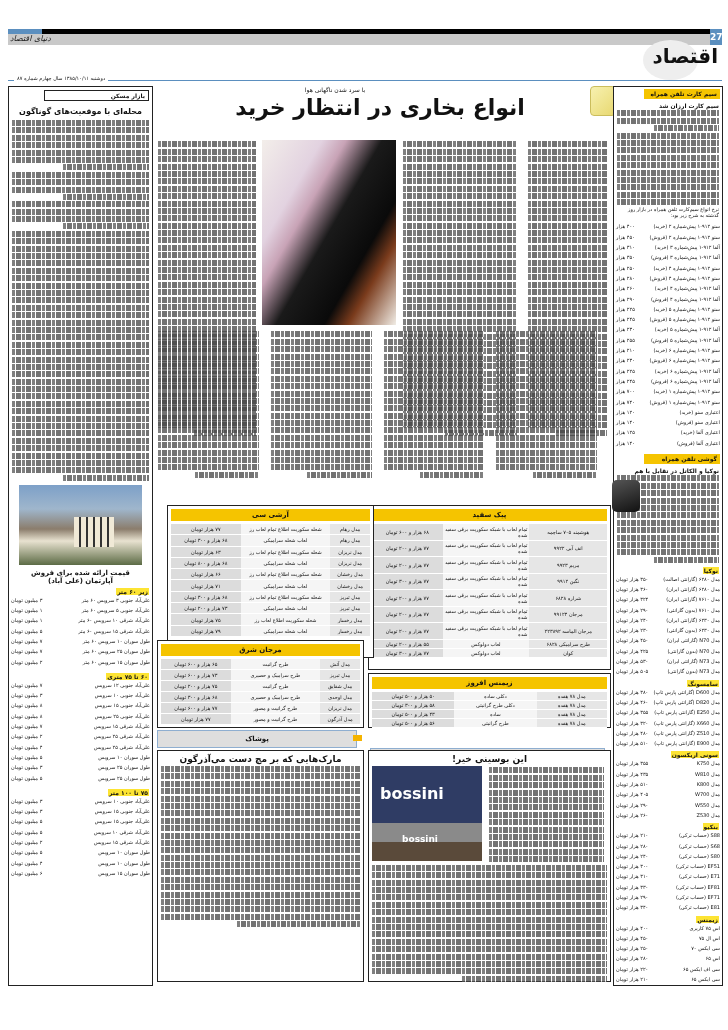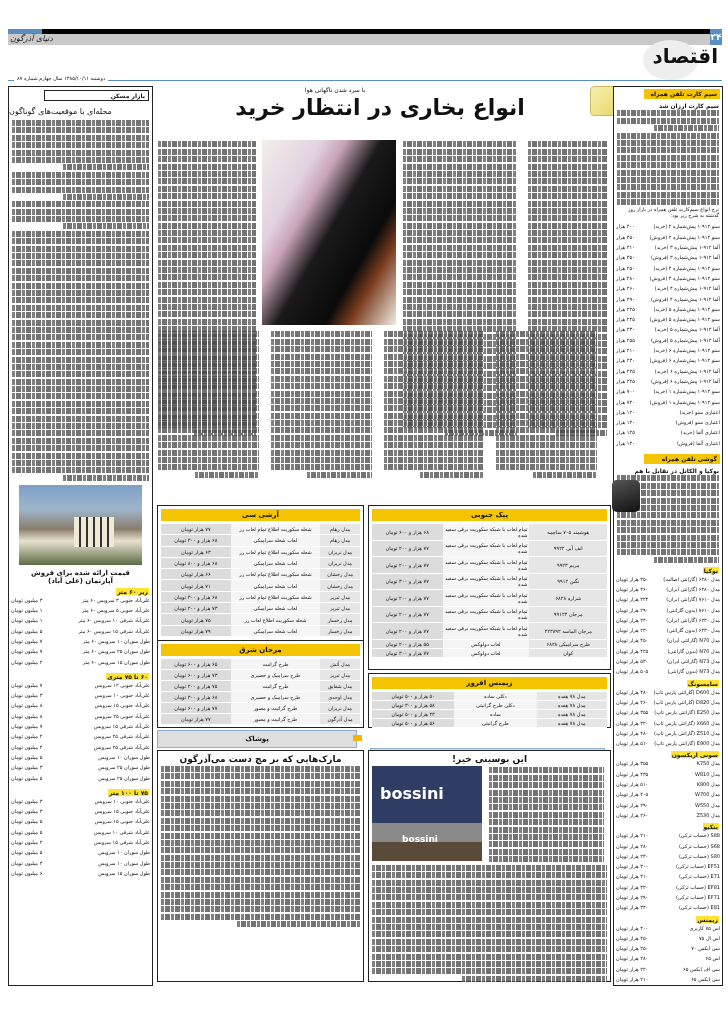--- a/index.html
+++ b/index.html
@@ -28,21 +28,21 @@
   
   .rc { left: 613px; top: 86px; width: 110px; height: 900px; }
   .rc-head { background: #f5c400; margin: 2px 2px 0 30px; height: 10px; font-size: 6px; font-weight: bold; padding-right: 3px; line-height: 10px; }
   .simcard { left: 590px; top: 86px; width: 26px; height: 30px; background: linear-gradient(135deg,#f7f1b0,#e8d870); border-radius: 4px; border: 1px solid #cbbd5c; }
   .price-row { display: flex; justify-content: space-between; padding: 0 2px; height: 10.3px; line-height: 10.3px; font-size: 5px; white-space: nowrap; }
   .phone-img { left: 612px; top: 480px; width: 28px; height: 32px; background: linear-gradient(160deg,#555,#111); border-radius: 5px; }
 
   
   .lc { left: 8px; top: 86px; width: 145px; height: 900px; }
   .lc-tab { position: absolute; left: 35px; top: 3px; width: 105px; height: 11px; border: 1px solid #222; background: #fff; font-size: 6px; font-weight: bold; padding-right: 3px; line-height: 10px; }
-  .lc-title { font-size: 8px; font-weight: normal; text-align: left; margin-top: 20px; }
+  .lc-title { font-size: 8px; font-weight: bold; text-align: center; margin-top: 20px; }
   .building { margin: 4px 10px; height: 80px; background: linear-gradient(180deg,#7da0c8 0%,#9fb6cc 30%,#8b7d6c 55%,#e8e2d0 70%,#5c6b45 100%); position: relative; }
   .building::after { content: ""; position: absolute; left: 45%; top: 40%; width: 40px; height: 30px; background: repeating-linear-gradient(90deg,#f0e9d6 0 5px,#333 5px 7px); }
   .lc-sub { font-size: 7px; font-weight: bold; text-align: center; margin: 3px 14px; }
 
   
   .kicker { left: 250px; top: 86px; width: 170px; text-align: center; font-size: 6px; }
   .headline { left: 160px; top: 95px; width: 440px; text-align: center; font-size: 22px; font-weight: bold; }
   .heater-photo { left: 262px; top: 140px; width: 134px; height: 185px; background: linear-gradient(120deg,#f3eeea 0%,#e2d2e0 25%,#c8a3b6 35%,#1a1a1a 50%,#0a0a0a 70%,#7a3b1c 80%,#f1ede6 100%); }
 
   
@@ -62,22 +62,22 @@
   .swatch-img span { position: absolute; left: 4px; top: 3px; font-size: 11px; font-weight: bold; color: #fff; font-family: "DejaVu Sans", sans-serif; }
   .bossini-img { width: 110px; height: 95px; background: linear-gradient(180deg,#2f3c64 0 60%,#8a8a8a 60% 80%,#5a4a3a 80% 100%); position: relative; }
   .bossini-img span { position: absolute; color: #fff; font-weight: bold; font-family: "DejaVu Sans", sans-serif; }
 </style>
 </head>
 <body>
 
 <div class="abs topbar"></div>
 <div class="abs topbar-blue"></div>
 <div class="abs greybar"></div>
-<div class="abs page-num">۲۴</div>
-<div class="abs paper-logo rtl">دنیای آذرگون</div>
+<div class="abs page-num">27</div>
+<div class="abs paper-logo rtl">دنیای اقتصاد</div>
 <div class="abs globe"></div>
 <div class="abs section-title rtl">اقتصاد</div>
 <div class="abs date-rule"></div>
 <div class="abs date-text rtl">دوشنبه ۱۳۸۵/۱۰/۱۱ سال چهارم شماره ۸۷</div>
 
 <div class="abs kicker rtl">با سرد شدن ناگهانی هوا</div>
 <div class="abs headline rtl">انواع بخاری در انتظار خرید</div>
 
 <div class="abs rtl" style="left:400px; top:140px; width:120px;">
   <div class="line"></div>
@@ -747,21 +747,21 @@
       </div>
     <div class="price-row">
         <span>سی ایکس ۶۵</span>
         <span>۲۱۰ هزار تومان</span>
       </div>
   </div>
 </div>
 <div class="abs phone-img"></div>
 
 <div class="abs tbl rtl" style="left:368px; top:505px; width:243px; height:165px;">
-  <div class="tbl-head">پیک جنوبی</div>
+  <div class="tbl-head">پیک سفید</div>
   <div class="tbl-row" style="height:16.5px;">
       <div class="c1" style="width:33%">هوشمند ۷۰۵ ساچمه</div>
       <div class="c2" style="width:37%">تمام لعاب با شبکه سکوریت برقی سفید شده</div>
       <div class="c3" style="width:30%">۶۸ هزار و ۶۰۰ تومان</div>
     </div>
   <div class="tbl-row" style="height:16.5px;">
       <div class="c1" style="width:33%">انف آبی ۹۹۲۲</div>
       <div class="c2" style="width:37%">تمام لعاب با شبکه سکوریت برقی سفید شده</div>
       <div class="c3" style="width:30%">۷۷ هزار و ۲۰۰ تومان</div>
     </div>
@@ -795,21 +795,21 @@
       <div class="c2" style="width:37%">لعاب دولوکس</div>
       <div class="c3" style="width:30%">۵۵ هزار و ۲۰۰ تومان</div>
     </div>
   <div class="tbl-row" style="height:9px;">
       <div class="c1" style="width:33%">کوان</div>
       <div class="c2" style="width:37%">لعاب دولوکس</div>
       <div class="c3" style="width:30%">۷۷ هزار و ۳۰۰ تومان</div>
     </div>
 </div>
 
-<div class="abs tbl rtl" style="left:157px; top:505px; width:207px; height:153px;">
+<div class="abs tbl rtl" style="left:167px; top:505px; width:207px; height:153px;">
   <div class="tbl-head">آرشی سی</div>
   <div class="tbl-row" style="height:11.3px;">
       <div class="c1" style="width:20%">مدل رهام</div>
       <div class="c2" style="width:45%">شعله سکوریت اطلاع تمام لعاب رز</div>
       <div class="c3" style="width:35%">۷۷ هزار تومان</div>
     </div>
   <div class="tbl-row" style="height:11.3px;">
       <div class="c1" style="width:20%">مدل رهام</div>
       <div class="c2" style="width:45%">لعاب شعله سرامیکی</div>
       <div class="c3" style="width:35%">۶۸ هزار و ۳۰۰ تومان</div>

